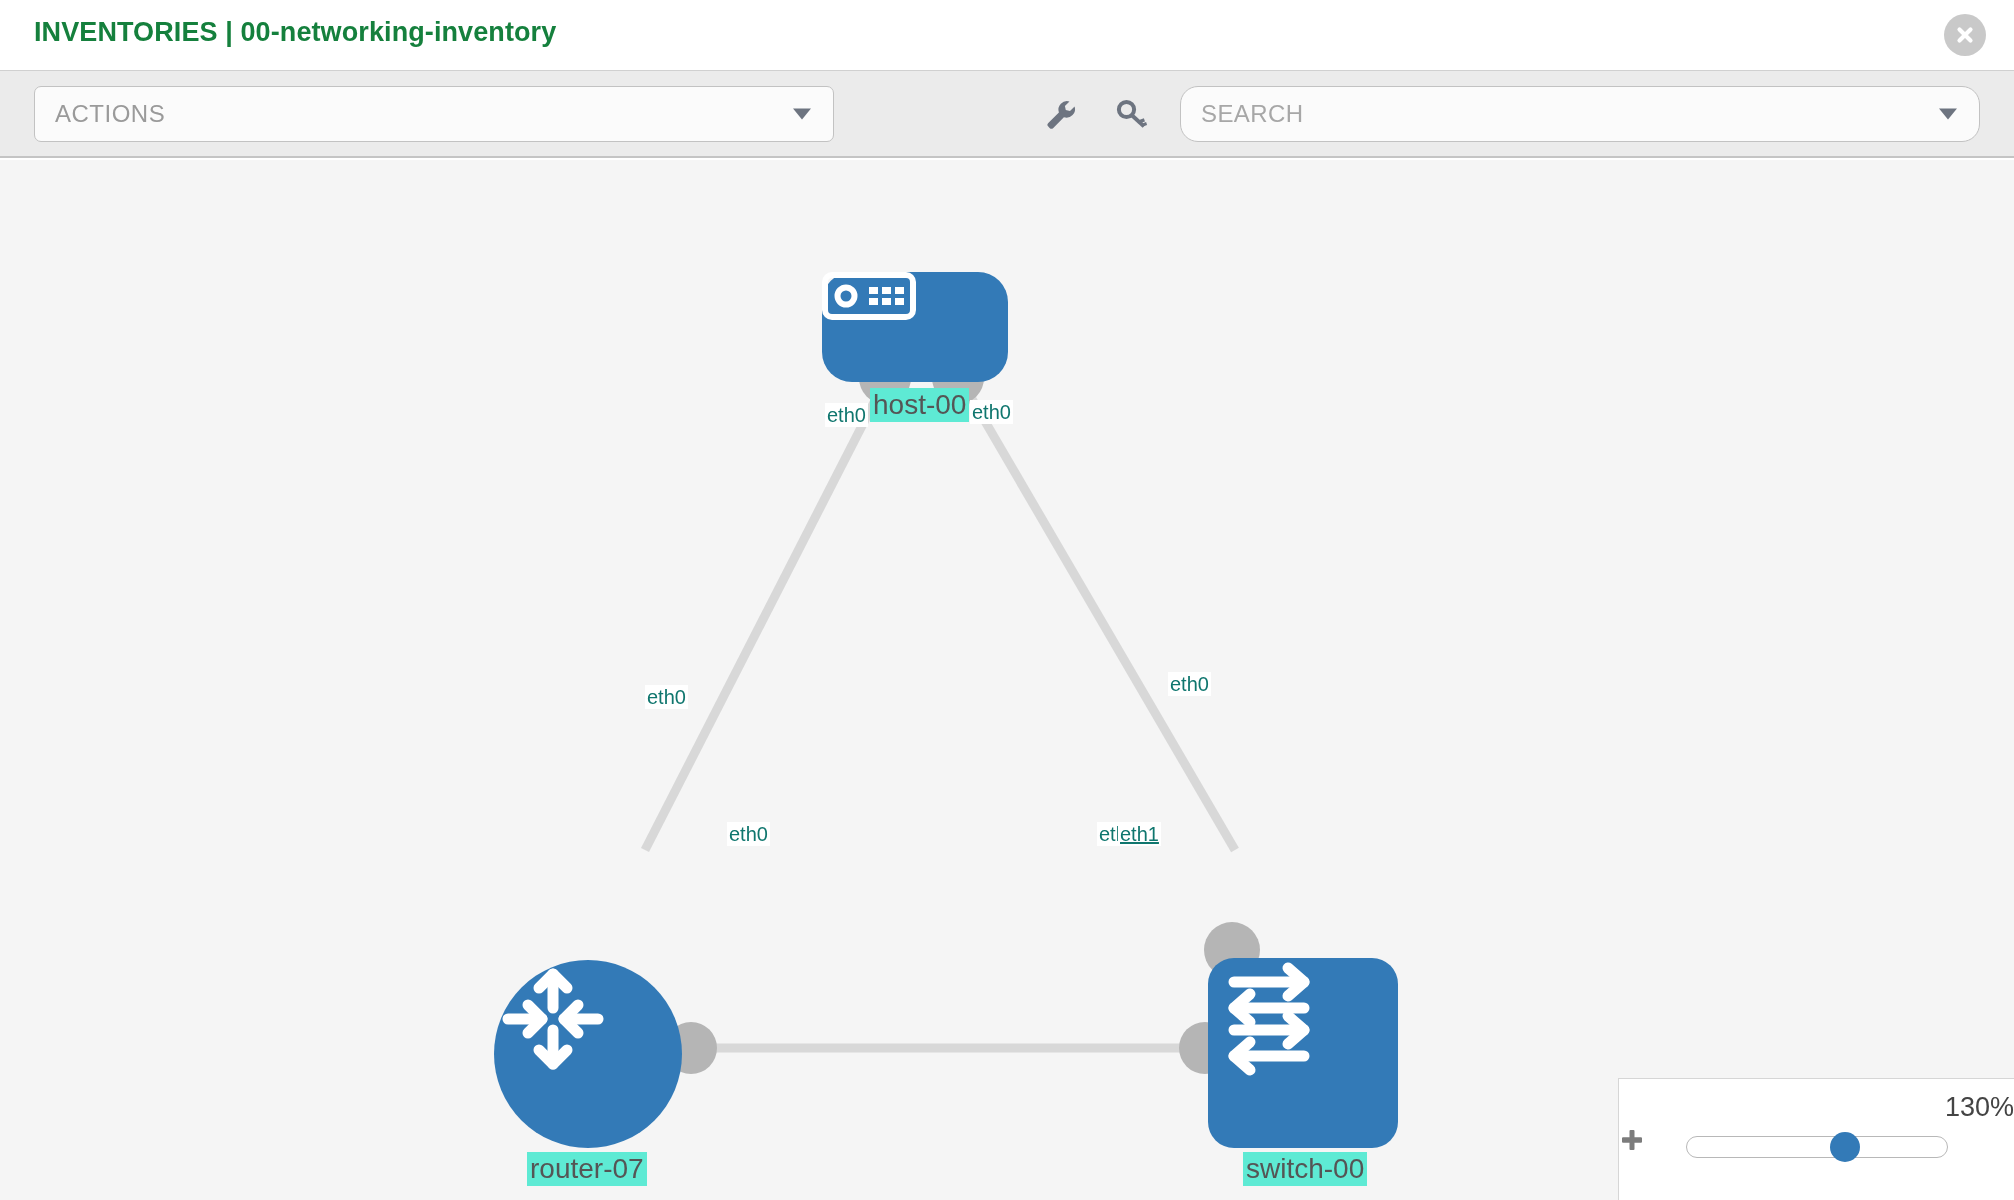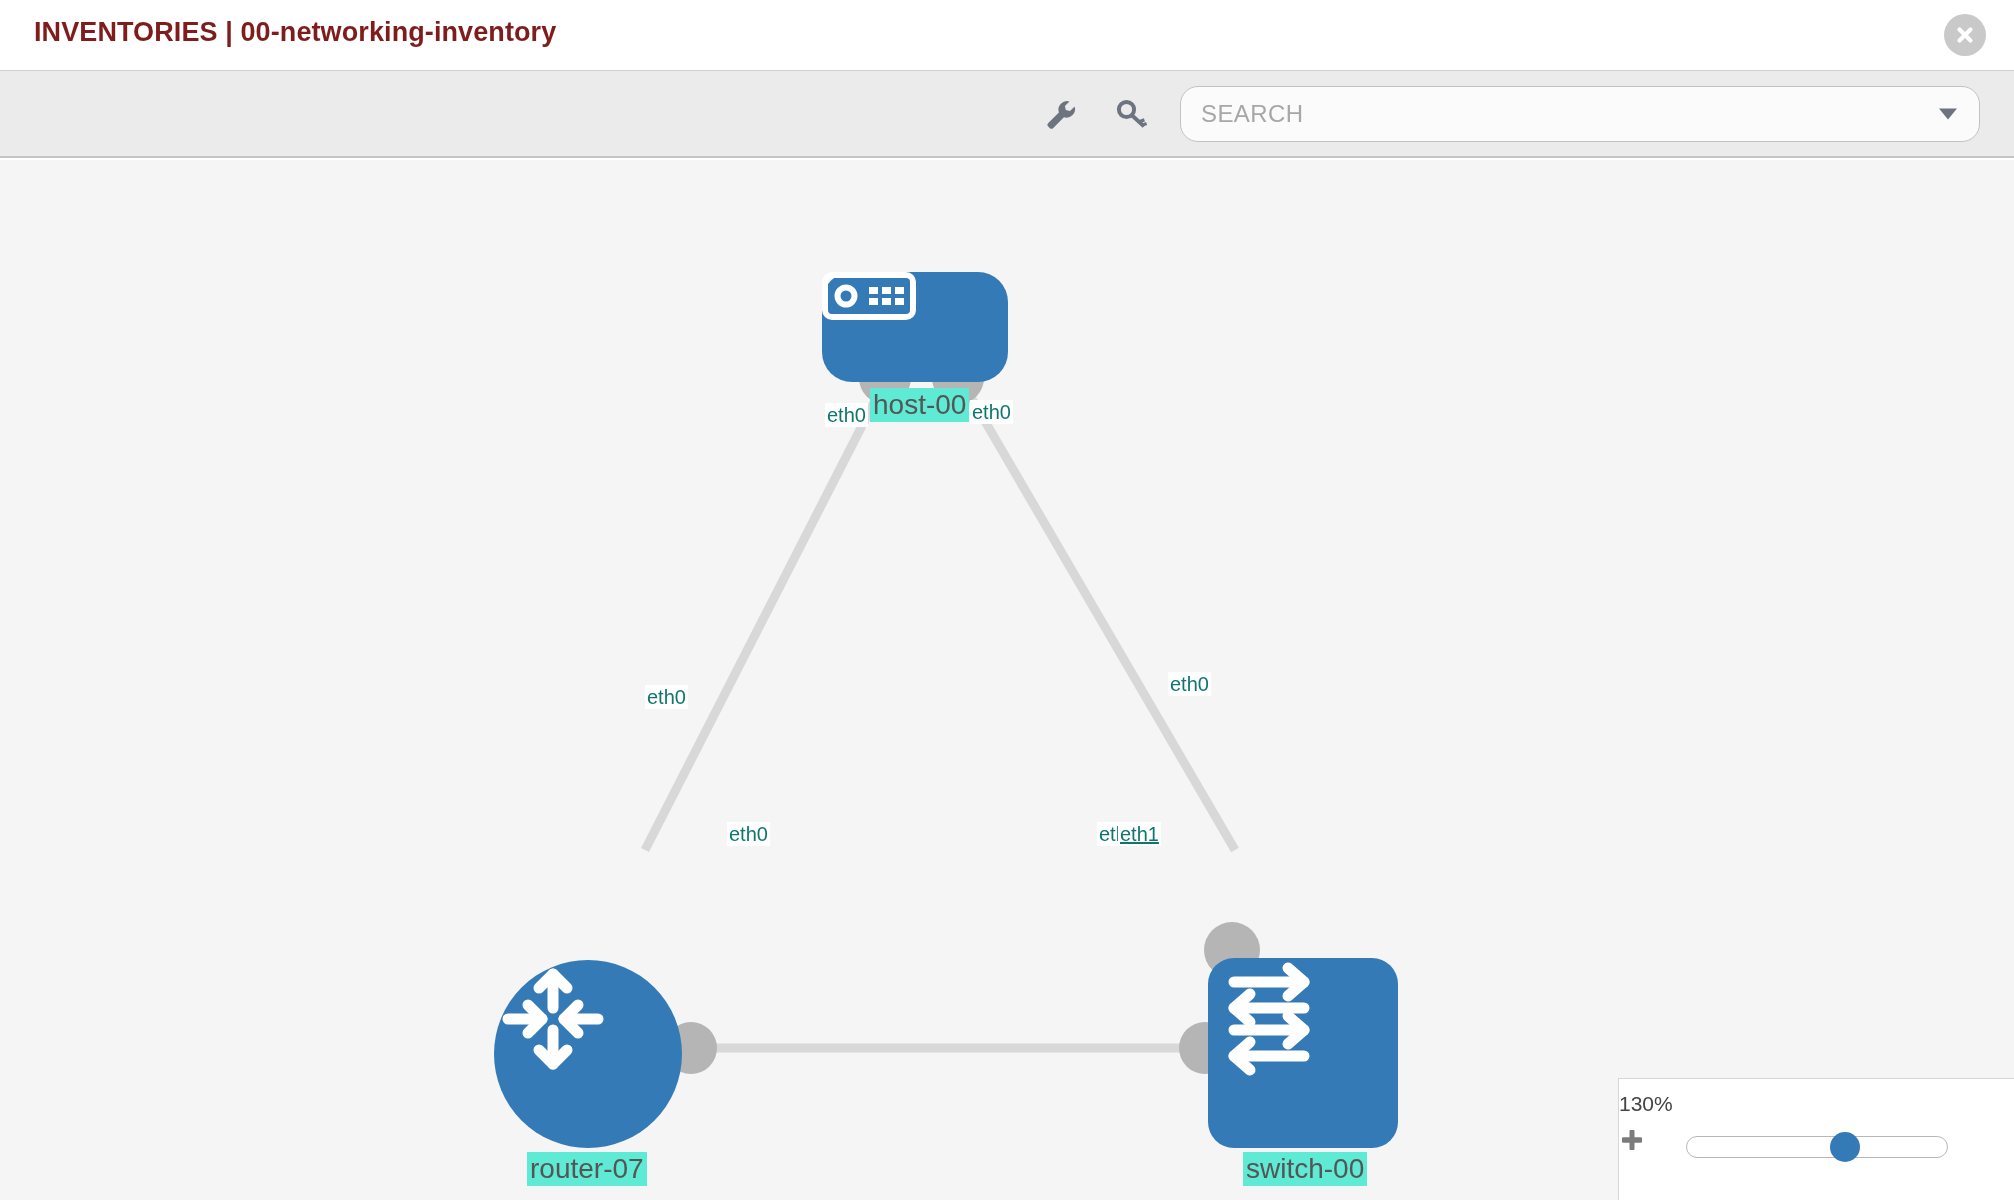--- a/index.html
+++ b/index.html
@@ -28,21 +28,21 @@
     background: #ffffff;
     display: flex;
     align-items: center;
   }
   .header-title {
     position: absolute;
     left: 34px;
     top: 17px;
     font-size: 27px;
     font-weight: bold;
-    color: #7f1d1d;
+    color: #15803d;
     letter-spacing: 0.1px;
     white-space: nowrap;
   }
   .close-btn {
     position: absolute;
     right: 28px;
     top: 14px;
     width: 42px;
     height: 42px;
     border-radius: 50%;
@@ -181,22 +181,22 @@
     height: 122px;
     background: #ffffff;
     border: 1px solid #d6d6d6;
     border-right: none;
     border-bottom: none;
   }
   .zoom-pct {
     position: absolute;
     top: 13px;
     left: 0; right: 0;
-    text-align: left;
-    font-size: 21px;
+    text-align: right;
+    font-size: 27px;
     color: #444444;
   }
   .zoom-row {
     position: absolute;
     top: 48px;
     left: 0; right: 0;
     height: 40px;
     display: flex;
     align-items: center;
     justify-content: center;
@@ -238,20 +238,24 @@
     <div class="header-title">INVENTORIES | 00-networking-inventory</div>
     <div class="close-btn">
       <svg width="22" height="22" viewBox="0 0 22 22" aria-hidden="true">
         <path d="M5.5 5.5 L16.5 16.5 M16.5 5.5 L5.5 16.5" stroke="#ffffff" stroke-width="4.2" stroke-linecap="round"></path>
       </svg>
     </div>
   </div>
 
   <div class="toolbar">
 
+    <div class="actions-select">
+      <span class="label">ACTIONS</span>
+      <span class="caret"></span>
+    </div>
 
     <div class="tool-icons">
       <div class="tool-icon">
         <svg width="34" height="34" viewBox="0 0 34 34" aria-hidden="true">
           <path d="M26.5 4.4 a8.6 8.6 0 0 0 -10.6 11.0 L5.3 25.9 a2.6 2.6 0 0 0 0 3.7 l1.3 1.3 a2.6 2.6 0 0 0 3.7 0 L20.9 20.3 a8.6 8.6 0 0 0 10.7 -10.9 l-4.6 4.6 -4.2 -0.9 -0.9 -4.2 z" fill="#6d7480"></path>
         </svg>
       </div>
       <div class="tool-icon">
         <svg width="34" height="34" viewBox="0 0 34 34" aria-hidden="true">
           <circle cx="11.5" cy="12.5" r="7.6" fill="none" stroke="#6d7480" stroke-width="4"></circle>

